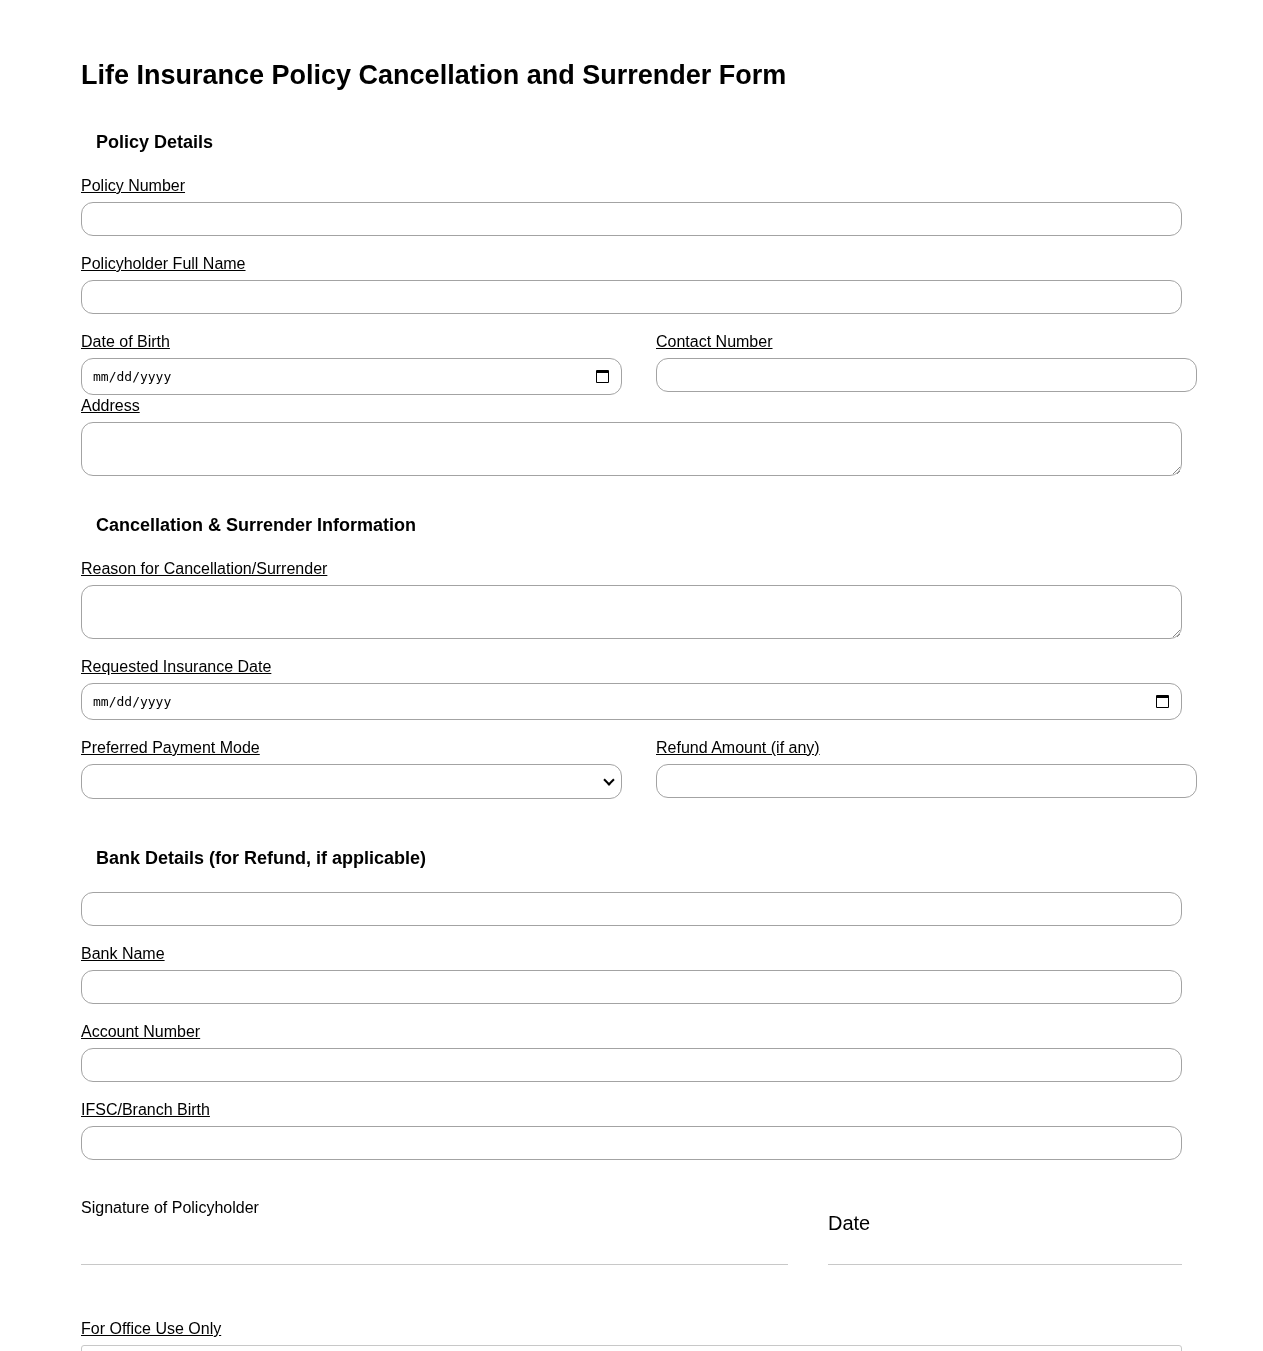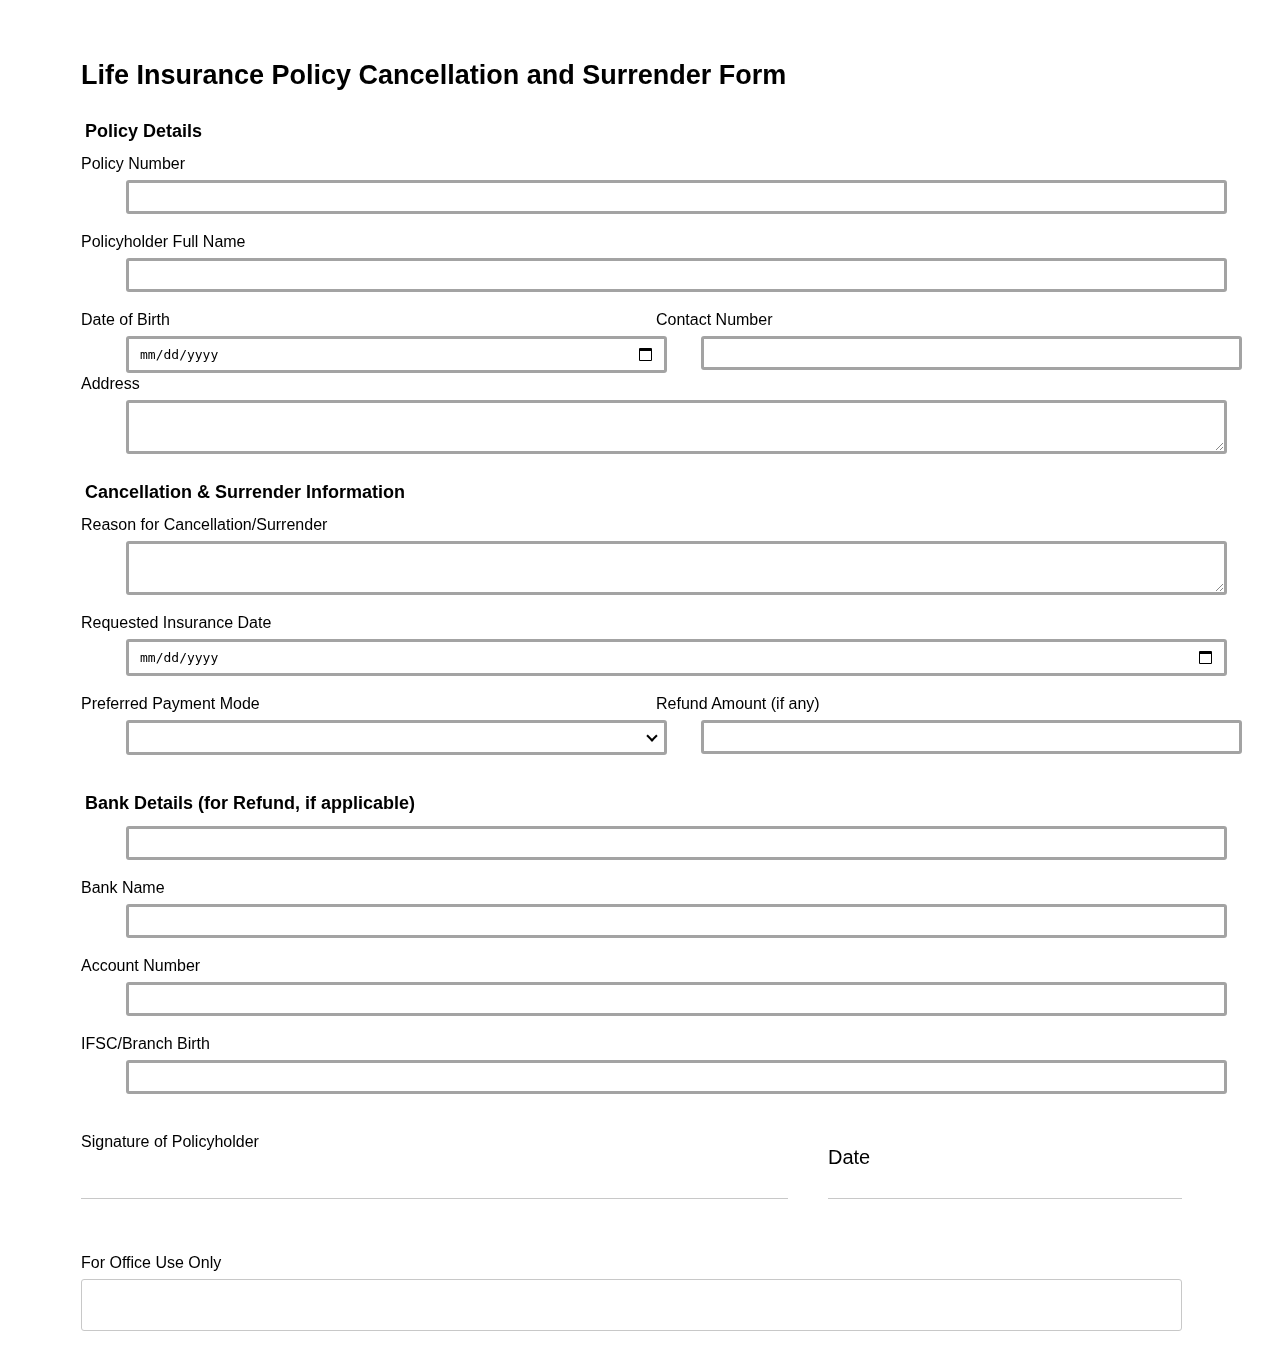--- a/index.html
+++ b/index.html
@@ -17,38 +17,38 @@
   h1 {
     font-size: 27px;
     font-weight: bold;
     margin: 0;
     line-height: 36px;
     height: 36px;
   }
   .section-title {
     font-size: 18px;
     font-weight: bold;
-    margin: 4px;
+    margin: 15px;
     line-height: 22px;
   }
   .label {
     display: block;
     font-size: 16px;
     line-height: 20px;
     margin-bottom: 6px;
+    text-decoration: underline;
   }
   .field {
     box-sizing: border-box;
     width: 100%;
     height: 34px;
-    border: 3px solid #a3a3a3;
-    border-radius: 3px;
+    border: 1px solid #a3a3a3;
+    border-radius: 12px;
     background: #fff;
     position: relative;
-    margin-left: 45px;
   }
   .field.date {
     height: 37px;
     display: flex;
     align-items: center;
     padding: 0 12px 0 11px;
     font-family: "DejaVu Sans Mono", monospace;
     font-size: 13px;
     color: #000;
   }

